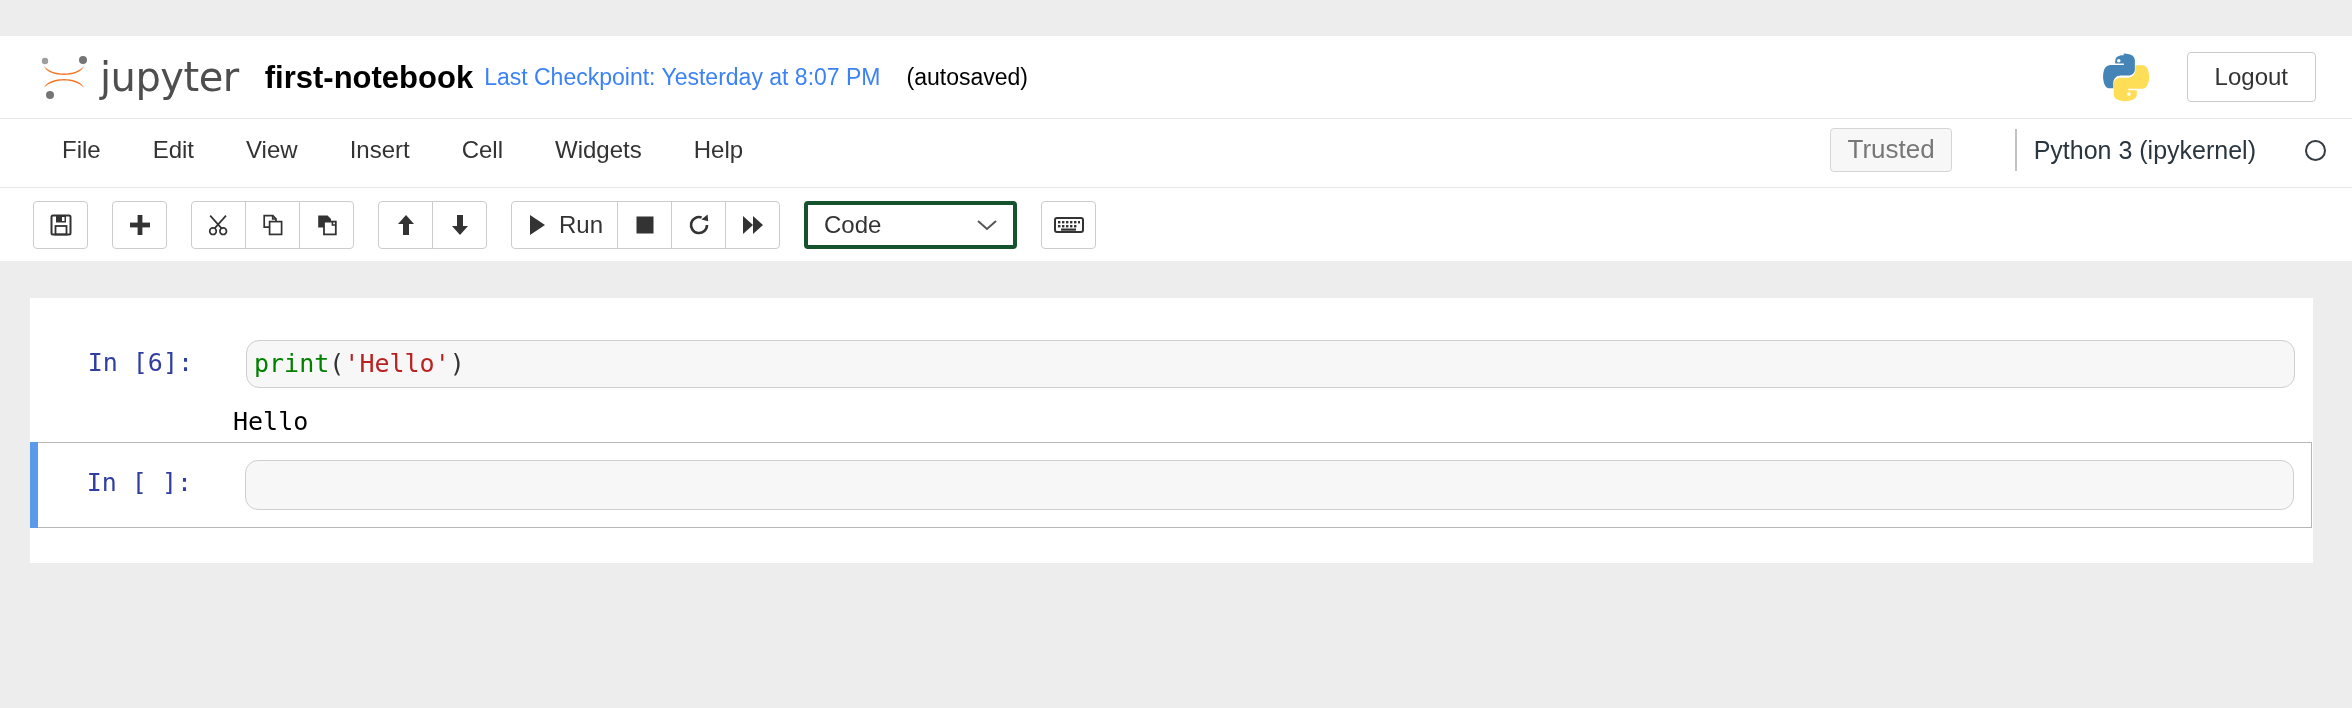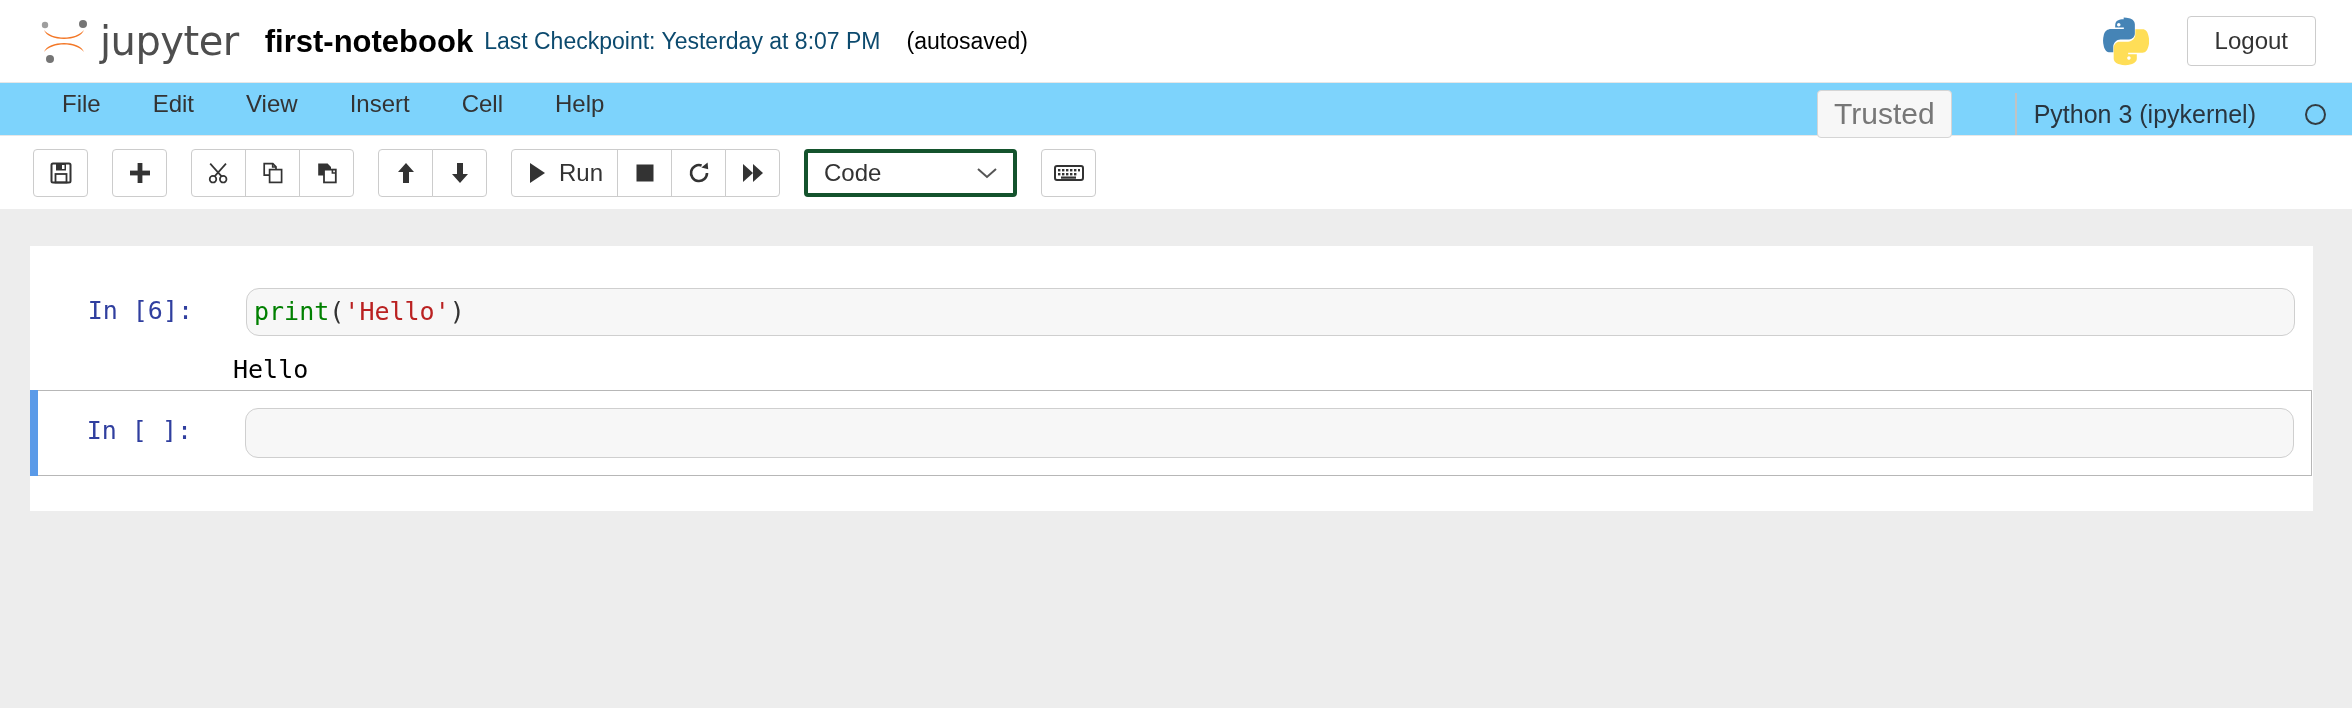--- a/index.html
+++ b/index.html
@@ -17,20 +17,21 @@
 
   
   #header {
     background: #ffffff;
     height: 82px;
     position: relative;
     display: flex;
     align-items: center;
     padding: 0 10px 0 36px;
     box-sizing: border-box;
+    margin-top: 36px;
   }
   #brand {
     display: flex;
     align-items: center;
     margin-right: 26px;
   }
   #jupyter-logo {
     width: 60px;
     height: 46px;
     display: block;
@@ -46,21 +47,21 @@
   }
   #notebook-name {
     font-size: 31px;
     font-weight: bold;
     color: #000;
     font-family: "Liberation Sans", sans-serif;
     line-height: 1;
   }
   #checkpoint {
     font-size: 23px;
-    color: #0c4a6e;
+    color: #3b82f6;
     margin-left: 11px;
     line-height: 1;
   }
   #autosaved {
     font-size: 23px;
     color: #000;
     margin-left: 26px;
     line-height: 1;
   }
   #header-right {
@@ -84,26 +85,26 @@
     border: 1px solid #cccccc;
     border-radius: 4px;
     padding: 11px 27px;
     line-height: 1.1;
     font-family: "Liberation Sans", sans-serif;
     cursor: pointer;
   }
 
   
   #menubar {
-    background: #7dd3fc;
+    background: #ffffff;
     border-top: 1px solid #e7e7e7;
     border-bottom: 1px solid #e7e7e7;
-    height: 54px;
-    display: flex;
-    align-items: flex-end;
+    height: 70px;
+    display: flex;
+    align-items: flex-start;
     position: relative;
     padding-left: 36px;
     box-sizing: border-box;
   }
   .menu-item {
     font-size: 24px;
     color: #333333;
     padding: 0 26px;
     line-height: 62px;
     cursor: pointer;
@@ -111,21 +112,21 @@
   }
   #menubar-right {
     position: absolute;
     right: 26px;
     top: 0;
     height: 62px;
     display: flex;
     align-items: center;
   }
   #trusted-badge {
-    font-size: 30px;
+    font-size: 26px;
     color: #777777;
     border: 1px solid #d5d5d5;
     border-radius: 4px;
     padding: 6px 16px;
     background: #f7f7f7;
     line-height: 1.15;
   }
   #kernel-area {
     display: flex;
     align-items: center;
@@ -325,20 +326,21 @@
     <button id="logout-button">Logout</button>
   </div>
 </div>
 
 <div id="menubar">
   <div class="menu-item">File</div>
   <div class="menu-item">Edit</div>
   <div class="menu-item">View</div>
   <div class="menu-item">Insert</div>
   <div class="menu-item">Cell</div>
+  <div class="menu-item">Widgets</div>
   <div class="menu-item">Help</div>
 
   <div id="menubar-right">
     <div id="trusted-badge">Trusted</div>
     <div id="kernel-area">
       <span id="kernel-name">Python 3 (ipykernel)</span>
       <span id="kernel-indicator"></span>
     </div>
   </div>
 </div>

